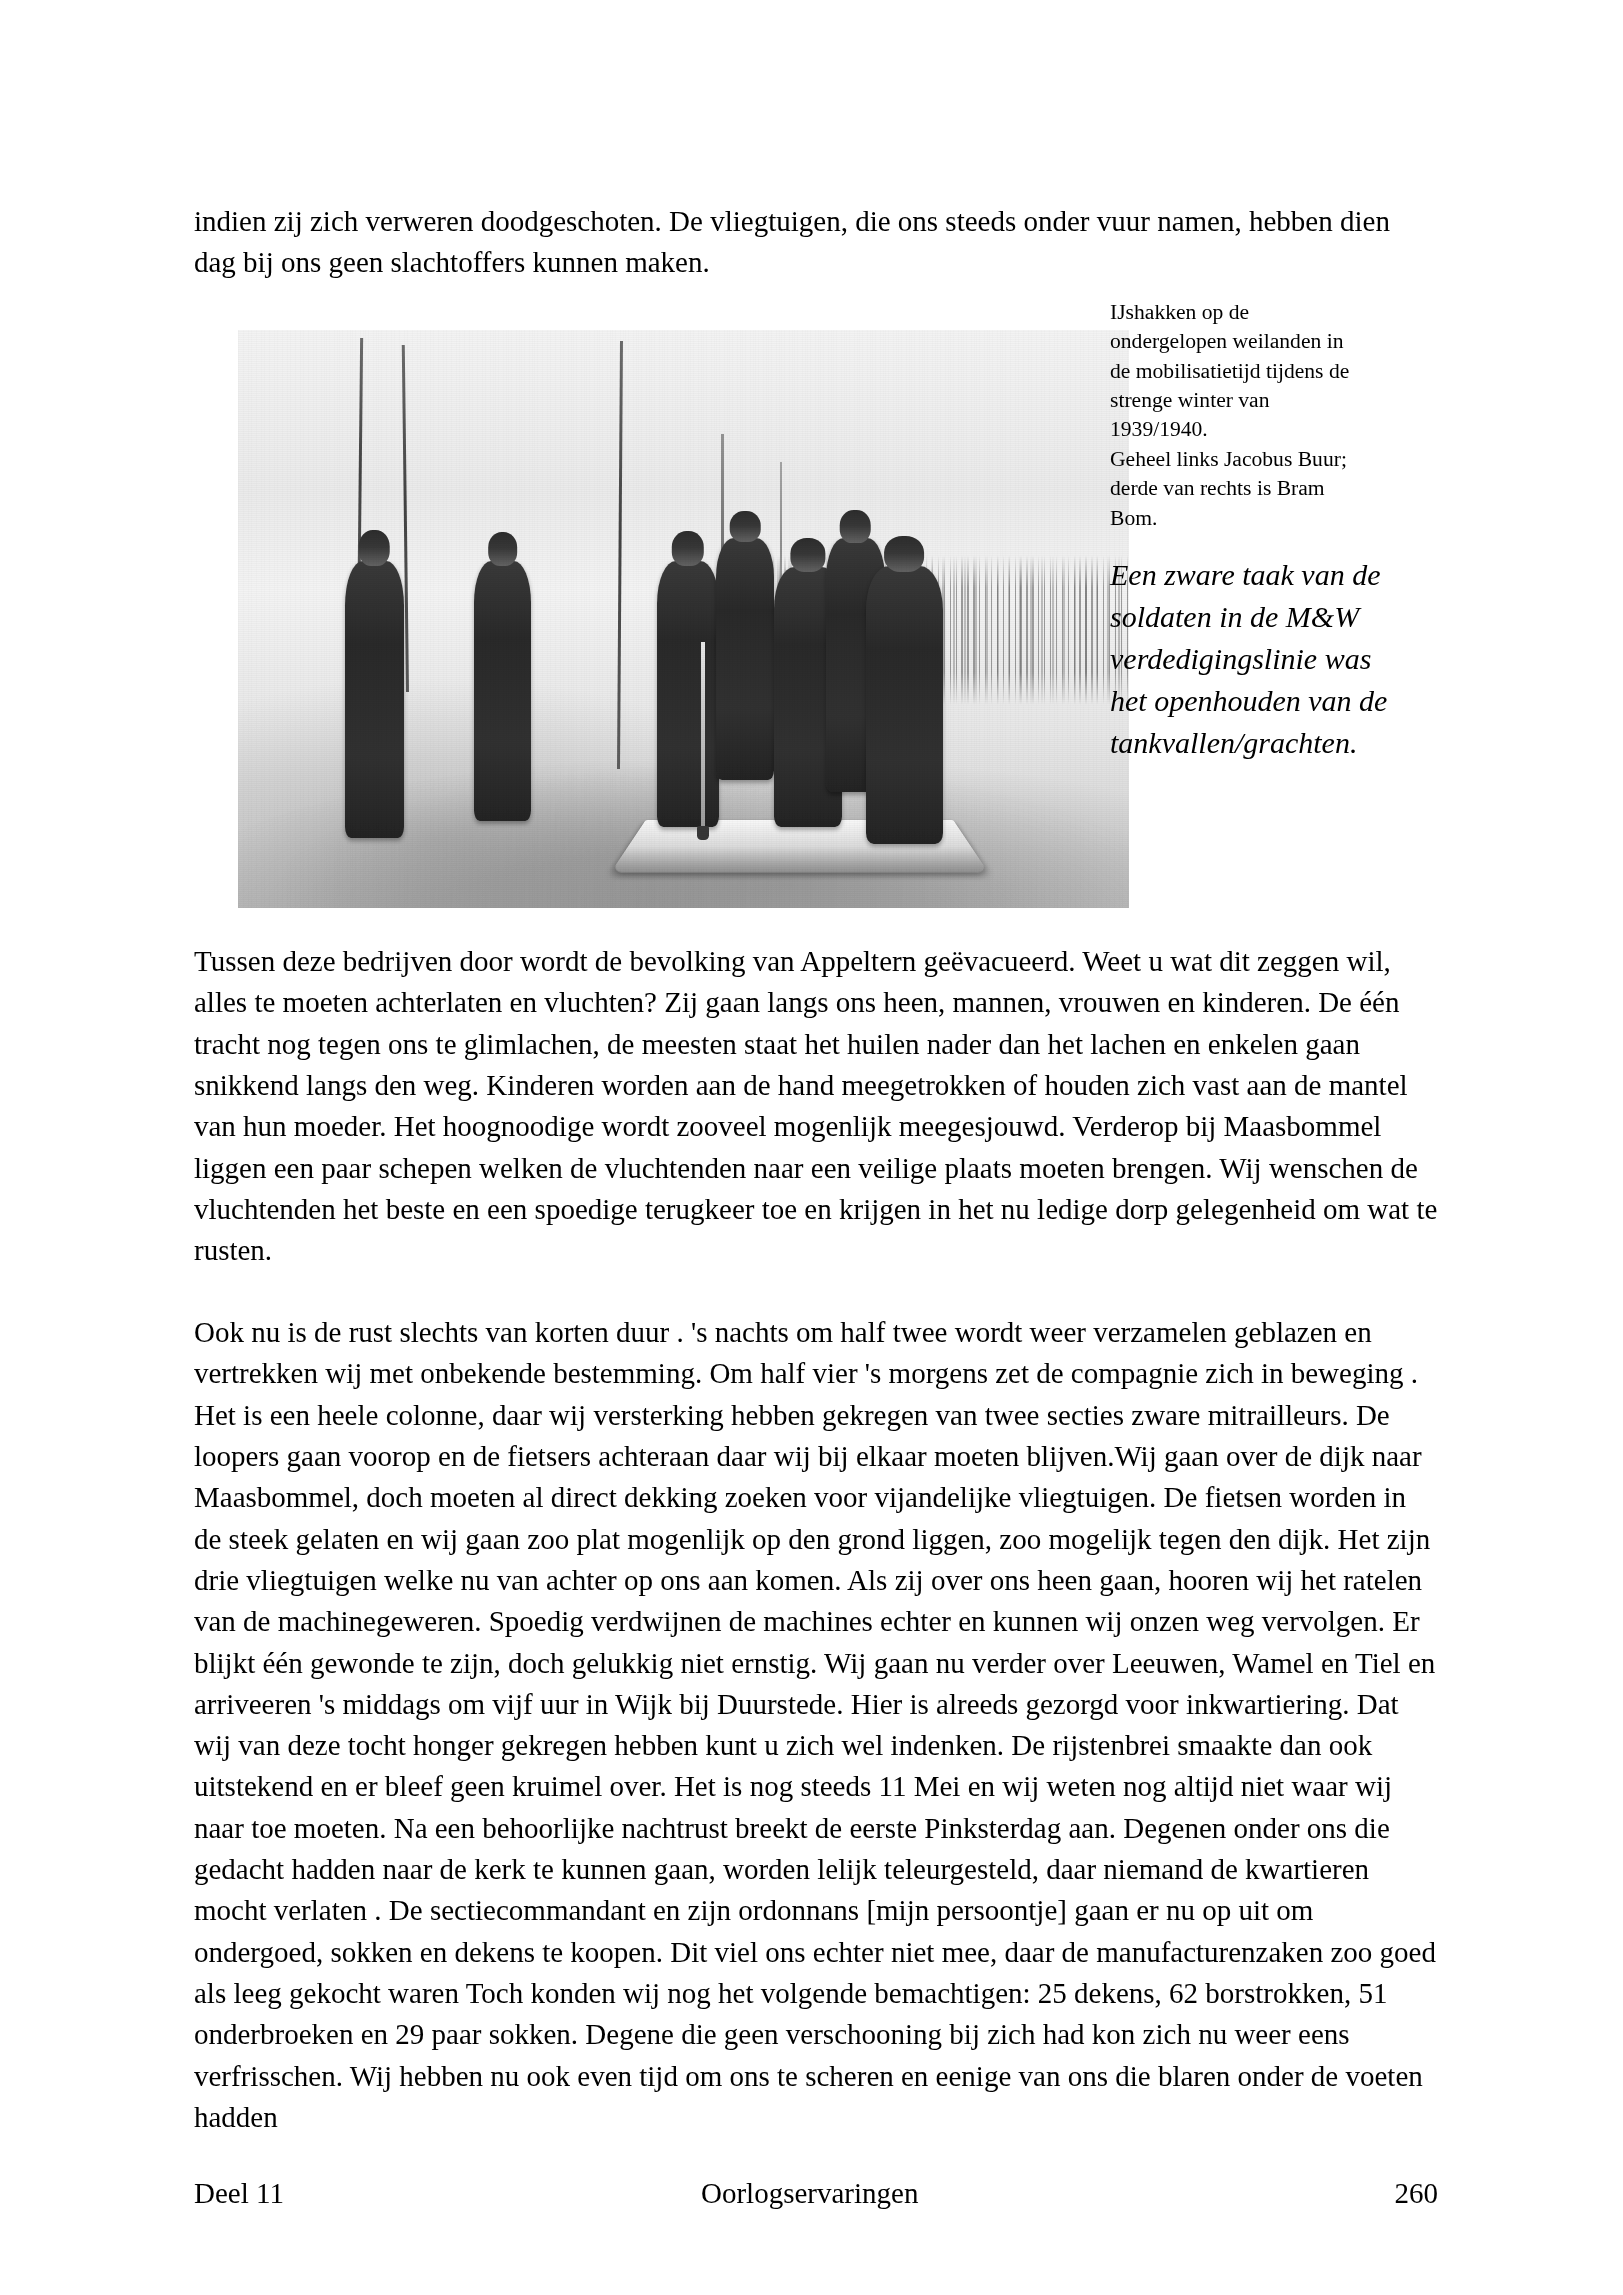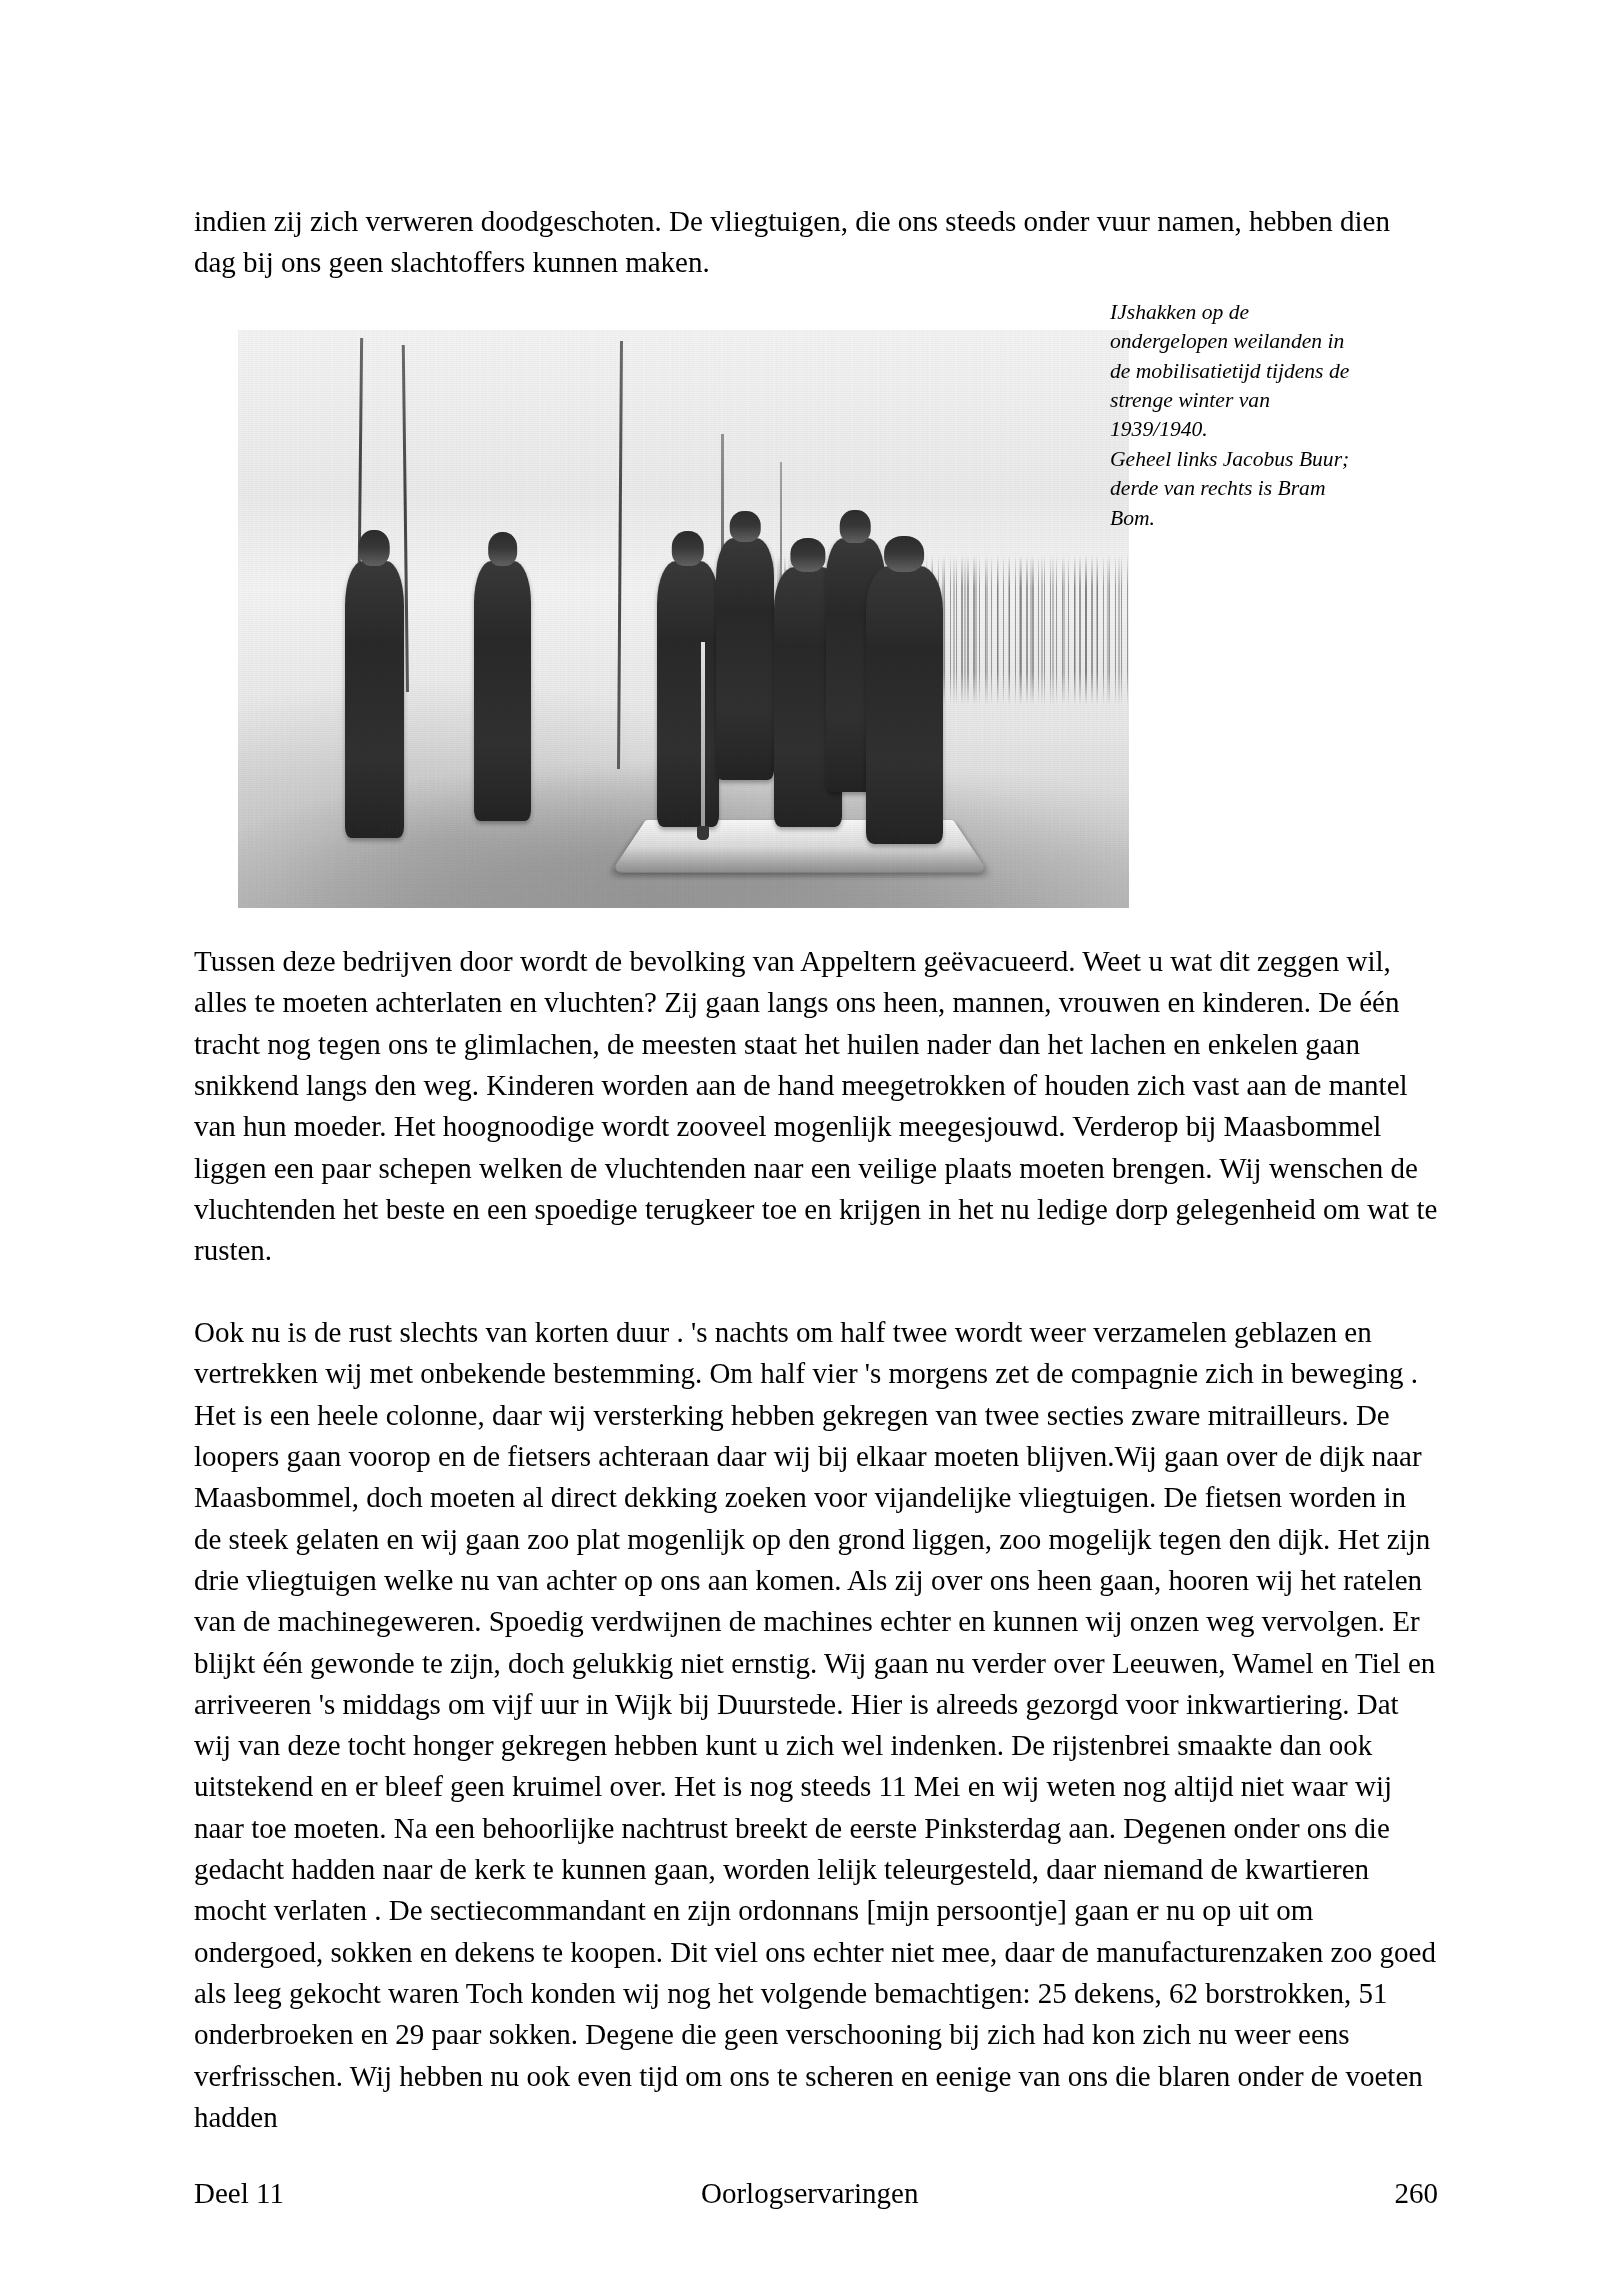--- a/index.html
+++ b/index.html
@@ -161,21 +161,20 @@
   }
 
   
   .caption-col {
     position: absolute;
     left: 1110px;
     top: 298px;
     width: 314px;
   }
   .caption-small {
-    font-style: italic;
     font-size: 21.6px;
     line-height: 1.36;
     white-space: pre-line;
   }
   .caption-large {
     margin-top: 21px;
     font-style: italic;
     font-size: 30px;
     line-height: 1.40;
     white-space: pre-line;
@@ -242,20 +241,25 @@
 
   <div class="caption-col">
     <div class="caption-small">IJshakken op de
 ondergelopen weilanden in
 de mobilisatietijd tijdens de
 strenge winter van
 1939/1940.
 Geheel links Jacobus Buur;
 derde van rechts is Bram
 Bom.</div>
+    <div class="caption-large">Een zware taak van de
+soldaten in de M&amp;W
+verdedigingslinie was
+het openhouden van  de
+tankvallen/grachten.</div>
   </div>
 
   <p class="body-block" id="para-evacuatie"> Tussen deze bedrijven door wordt de bevolking van Appeltern  geëvacueerd. Weet u wat dit zeggen wil, alles te moeten achterlaten en vluchten? Zij gaan langs ons heen, mannen, vrouwen en kinderen. De één tracht nog tegen ons te glimlachen, de meesten staat het huilen nader dan het lachen en enkelen gaan snikkend langs den weg. Kinderen worden aan de hand meegetrokken of houden zich vast aan de mantel van hun moeder. Het hoognoodige wordt zooveel mogenlijk meegesjouwd. Verderop bij Maasbommel liggen een paar schepen welken de vluchtenden naar een veilige plaats moeten brengen. Wij wenschen de vluchtenden het beste en een spoedige terugkeer toe en krijgen in het nu ledige dorp gelegenheid om wat te rusten.</p>
 
   <p class="body-block" id="para-rust">Ook nu is de rust slechts van korten duur . 's nachts om half twee wordt weer verzamelen geblazen en vertrekken wij met onbekende bestemming. Om half vier 's morgens zet de compagnie zich in beweging . Het is een heele colonne, daar wij versterking hebben gekregen van twee secties zware mitrailleurs. De loopers gaan voorop en de fietsers achteraan daar wij bij elkaar moeten blijven.Wij gaan over de dijk naar Maasbommel, doch moeten al direct dekking zoeken voor vijandelijke vliegtuigen. De fietsen worden in de steek gelaten en wij gaan zoo plat mogenlijk op den grond liggen, zoo mogelijk tegen den dijk. Het zijn drie vliegtuigen welke nu van achter op ons aan komen. Als zij over ons heen gaan, hooren wij het ratelen van de machinegeweren. Spoedig verdwijnen de machines echter en kunnen wij onzen weg vervolgen. Er blijkt één gewonde te zijn, doch gelukkig niet ernstig. Wij gaan nu verder over Leeuwen, Wamel en Tiel en arriveeren 's middags om vijf uur in Wijk bij Duurstede. Hier is alreeds gezorgd voor inkwartiering. Dat wij van deze tocht honger gekregen hebben kunt u zich wel indenken. De rijstenbrei smaakte dan ook uitstekend en er bleef geen kruimel over. Het is nog steeds 11 Mei en wij weten nog altijd niet waar wij naar toe moeten. Na een behoorlijke nachtrust breekt de eerste Pinksterdag aan. Degenen onder ons die gedacht hadden naar de kerk te kunnen gaan, worden lelijk teleurgesteld, daar niemand de kwartieren mocht verlaten . De sectiecommandant en zijn ordonnans [mijn persoontje] gaan er nu op uit om ondergoed, sokken en dekens te koopen. Dit viel ons echter niet mee, daar de manufacturenzaken zoo goed als leeg gekocht waren  Toch konden wij nog het volgende bemachtigen: 25 dekens, 62 borstrokken, 51 onderbroeken en 29 paar sokken.
 Degene die geen verschooning bij zich had kon zich nu weer eens verfrisschen. Wij hebben nu ook even tijd om ons te scheren en eenige van ons die blaren onder de voeten hadden</p>
 
   <div class="footer">
     <span>Deel 11</span>
     <span class="mid">Oorlogservaringen</span>

